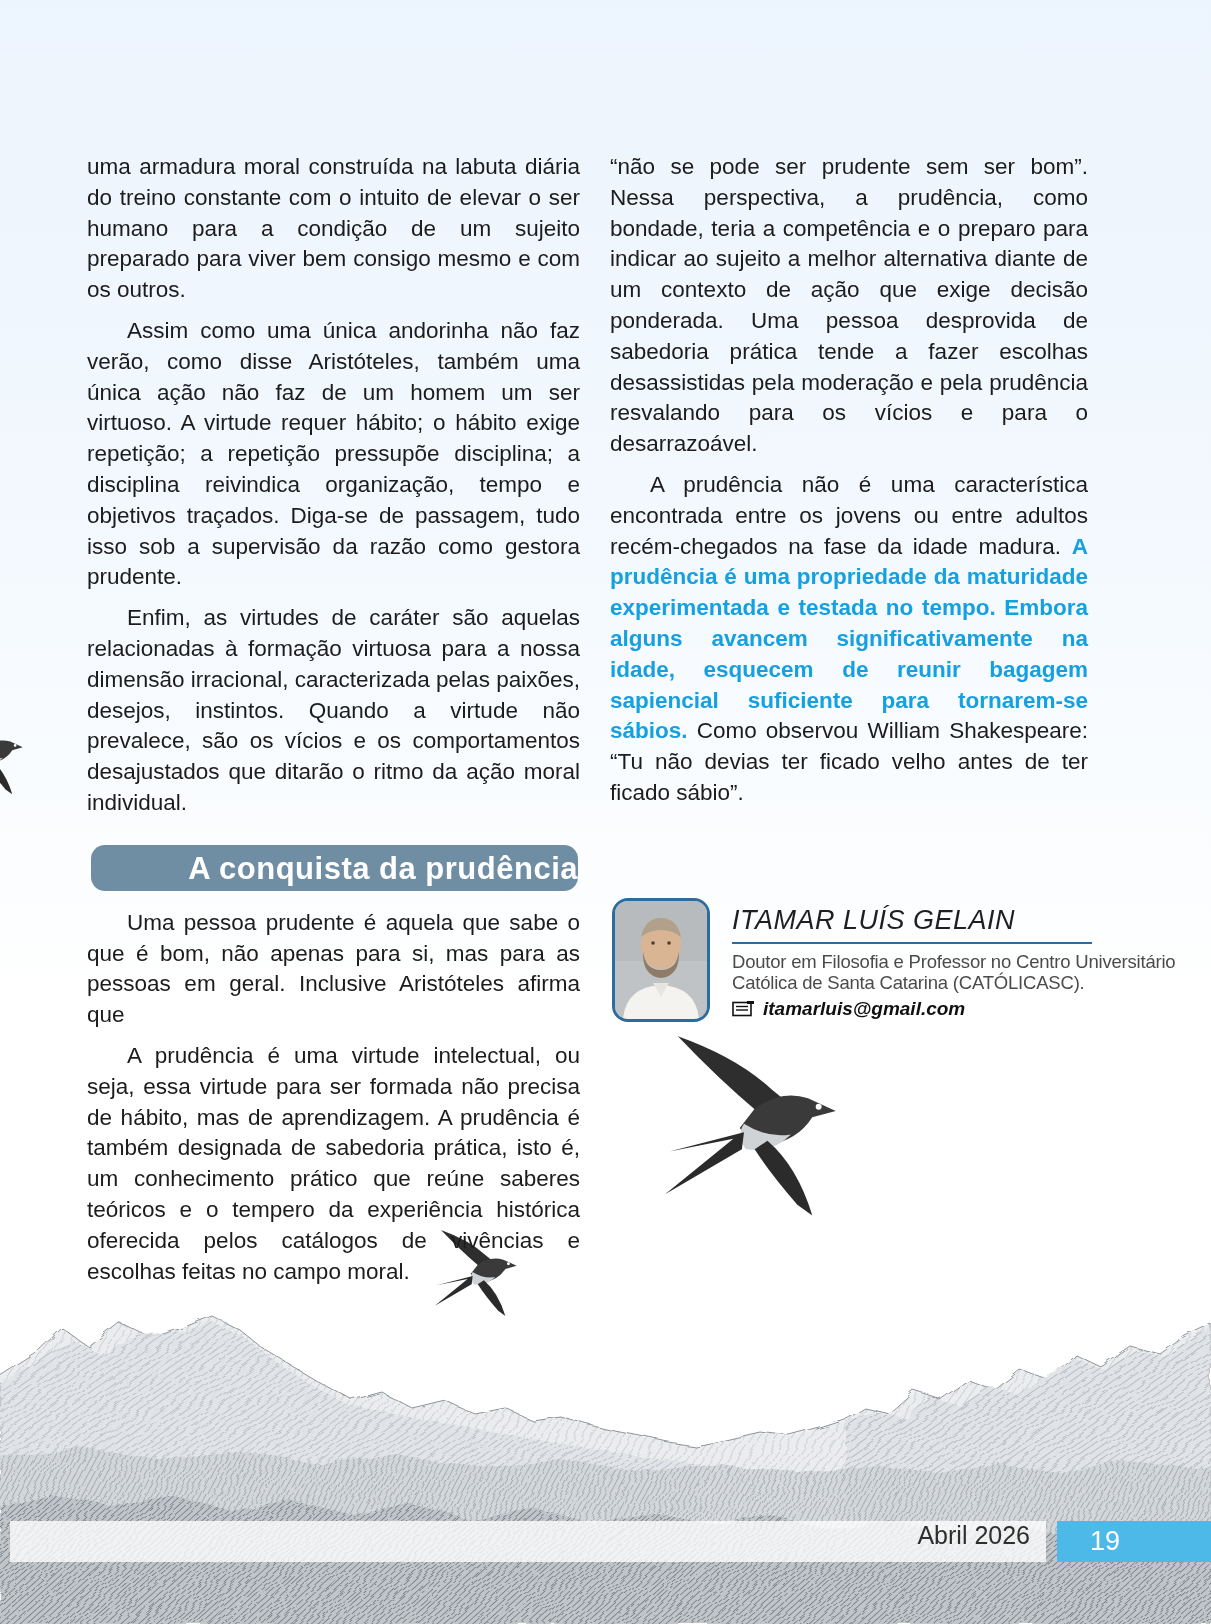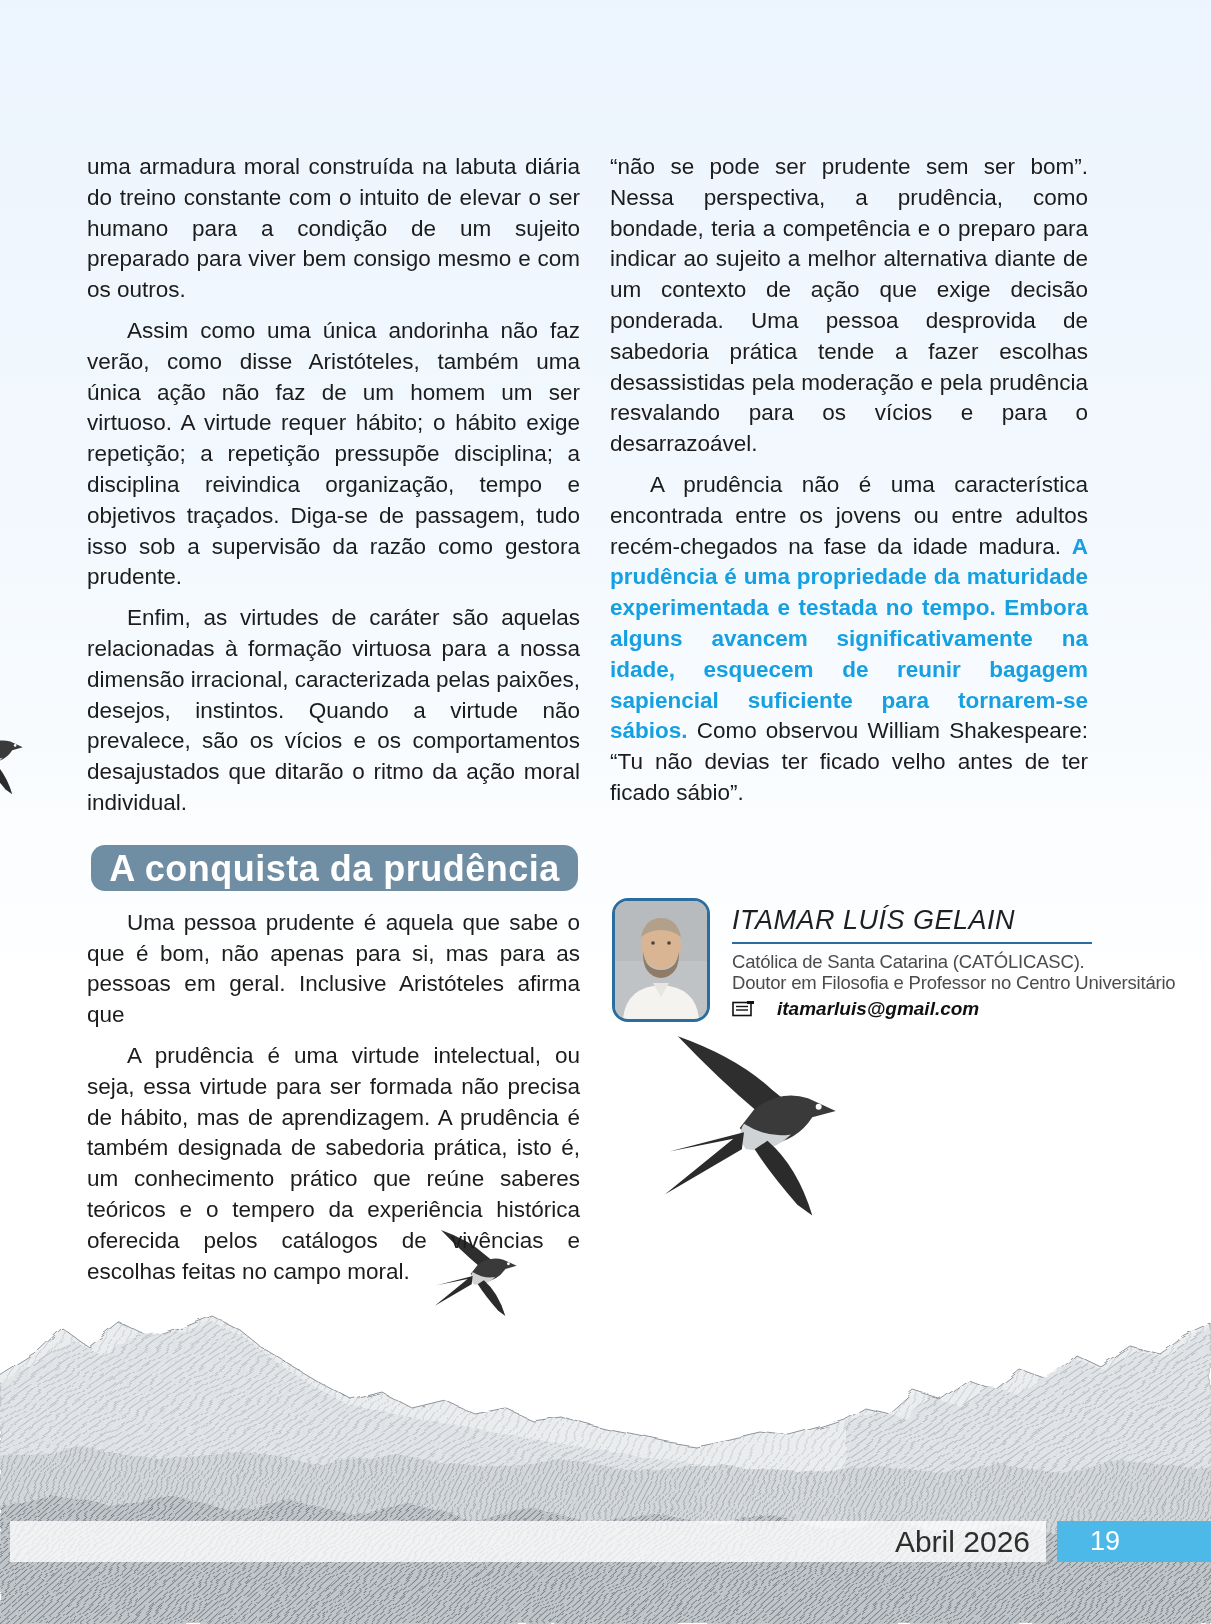--- a/index.html
+++ b/index.html
@@ -5,38 +5,38 @@
   html,body{margin:0;padding:0;background:#dfe3e8;}
   .page{position:relative;width:1211px;height:1624px;margin:0 auto;overflow:hidden;
         background:linear-gradient(180deg,#ecf4fd 0%,#f2f8fe 30%,#ffffff 62%);
         font-family:"Liberation Sans",sans-serif;}
   .col{position:absolute;top:152px;font-size:22.5px;line-height:30.8px;color:#1c1c1c;text-align:justify;}
   .col-left{left:87px;width:493px;}
   .col-right{left:610px;width:478px;}
   .para{margin:0 0 10px 0;}
   .indent{text-indent:40px;}
   .section-heading{margin:26px 2px 17px 4px;background:#6f8ea4;border-radius:14px;height:46px;
-        line-height:47px;text-align:center;color:#ffffff;font-weight:bold;font-size:36px;
+        line-height:47px;text-align:right;color:#ffffff;font-weight:bold;font-size:31px;
         letter-spacing:.5px;text-indent:0;}
   .hl{color:#14a0e1;font-weight:bold;}
   .heart{color:#e0281b;font-size:25px;line-height:0;}
   
   .author{position:absolute;left:612px;top:898px;width:480px;height:130px;}
   .author-photo{position:absolute;left:0;top:0;width:98px;height:124px;border:3px solid #2b6d9e;
         border-radius:16px;overflow:hidden;background:#bfc3c6;box-sizing:border-box;}
   .author-name{position:absolute;left:120px;top:7px;font-size:27px;letter-spacing:.5px;color:#1f1f1f;white-space:nowrap;font-style:italic;}
   .author-rule{position:absolute;left:120px;top:44px;width:360px;height:2px;background:#2b6d9e;}
   .author-bio{position:absolute;left:120px;top:53px;font-size:18.5px;line-height:21px;color:#4b4b4b;
         letter-spacing:-.2px;white-space:nowrap;}
-  .author-email-row{position:absolute;left:120px;top:100px;display:flex;align-items:center;gap:23px;}
+  .author-email-row{position:absolute;left:120px;top:100px;display:flex;align-items:center;gap:9px;}
   .author-email{font-size:19px;font-weight:bold;font-style:italic;color:#101010;}
   
   .footer-strip{position:absolute;left:10px;top:1521px;width:1036px;height:41px;
-        background:rgba(255,255,255,.78);display:flex;align-items:center;justify-content:flex-end;
-        padding-right:16px;box-sizing:border-box;font-size:30px;color:#2e2e2e;z-index:4;}
+        background:rgba(255,255,255,.78);display:flex;justify-content:flex-end;
+        padding-right:16px;box-sizing:border-box;font-size:25px;color:#2e2e2e;z-index:4;}
   .footer-pagebox{position:absolute;left:1057px;top:1521px;width:154px;height:41px;background:#4cb9e9;
         color:#ffffff;font-size:27px;display:flex;align-items:center;padding-left:33px;
         box-sizing:border-box;z-index:4;}
   .mountains{position:absolute;left:0;top:1266px;width:1211px;height:358px;z-index:1;}
   .bird{position:absolute;z-index:2;}
   .bird-edge{left:-64px;top:712px;width:120px;height:86px;}
   .bird-small{left:424px;top:1228px;width:128px;height:92px;}
   .bird-large{left:642px;top:1032px;width:268px;height:192px;}
   .cols{z-index:3;}
 </style>
@@ -69,22 +69,22 @@
         <ellipse cx="46" cy="44" rx="20" ry="24" fill="#d9b593"></ellipse>
         <path d="M26,36 q4,-19 20,-19 q16,0 20,19 q-9,-7 -20,-7 q-11,0 -20,7 Z" fill="#b3a08a"></path>
         <path d="M28,50 q2,19 18,19 q16,0 18,-19 q1,25 -18,27 q-19,-2 -18,-27 Z" fill="#8f7b66"></path>
         <circle cx="38" cy="42" r="1.8" fill="#4a4038"></circle>
         <circle cx="54" cy="42" r="1.8" fill="#4a4038"></circle>
       </svg>
     </div>
     <div class="author-name">ITAMAR LUÍS GELAIN</div>
     <div class="author-rule"></div>
     <div class="author-bio">
+      <div>Doutor em Filosofia e Professor no Centro Universitário</div>
       <div>Católica de Santa Catarina (CATÓLICASC).</div>
-      <div>Doutor em Filosofia e Professor no Centro Universitário</div>
     </div>
     <div class="author-email-row">
       <svg width="22" height="16" viewBox="0 0 22 16">
         <rect x="1" y="1.5" width="18" height="13" fill="#ffffff" stroke="#111" stroke-width="1.6"></rect>
         <line x1="4" y1="5.5" x2="16" y2="5.5" stroke="#111" stroke-width="1.4"></line>
         <line x1="4" y1="9" x2="16" y2="9" stroke="#111" stroke-width="1.4"></line>
         <rect x="15" y="0" width="7" height="3" fill="#111"></rect>
       </svg>
       <span class="author-email">itamarluis@gmail.com</span>
     </div>

